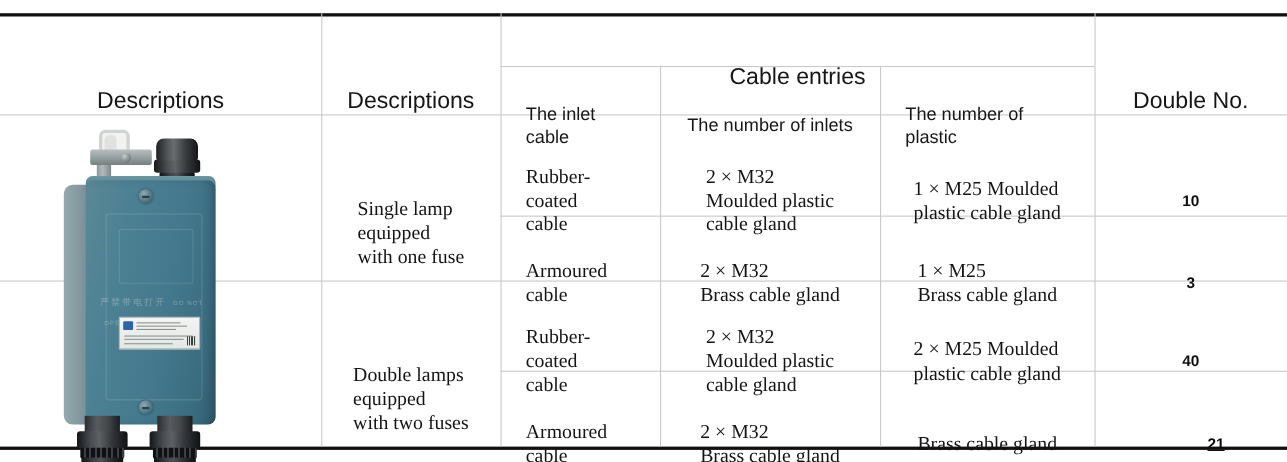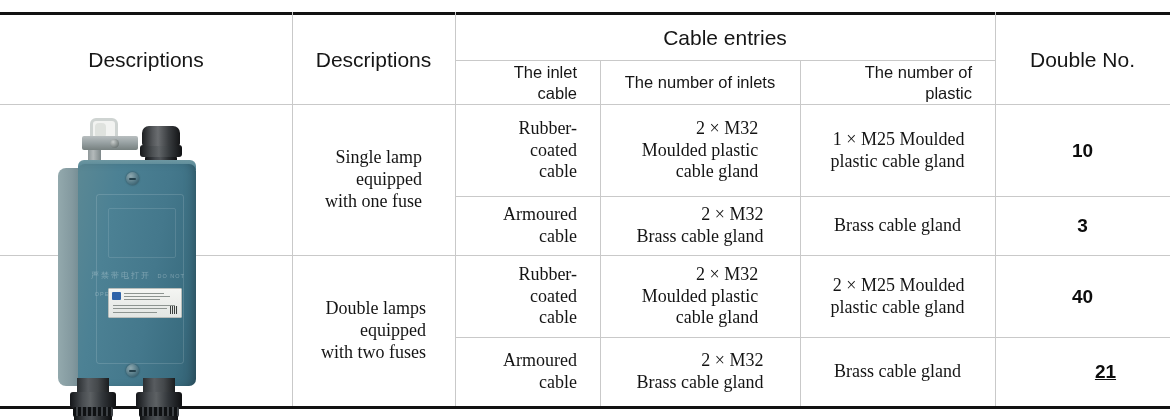--- a/index.html
+++ b/index.html
@@ -13,26 +13,26 @@
   .sheet{position:relative;width:1170px;height:420px;background:#fff;}
 
   
   .rule-top{position:absolute;left:0;top:12px;width:1170px;height:3px;background:#111;}
   .rule-bottom{position:absolute;left:0;top:406px;width:1170px;height:3px;background:#111;}
   .hline{position:absolute;height:1px;background:#c9c9c9;}
   .vline{position:absolute;width:1px;background:#c9c9c9;}
 
   
   .cell{position:absolute;display:flex;align-items:center;justify-content:center;
-        text-align:right;line-height:1.22;box-sizing:border-box;padding:0 23px;}
+        text-align:left;line-height:1.22;box-sizing:border-box;padding:0 23px;margin-top:32px;}
   .hdr{font-family:"Liberation Sans", sans-serif;font-weight:400;color:#161616;}
   .hdr-lg{font-size:21px;}
   .hdr-sm{font-size:16.5px;}
   .body-cell{font-family:"Liberation Serif", serif;font-size:18px;color:#141414;}
-  .ord{font-family:"Liberation Sans", sans-serif;font-size:19px;font-weight:bold;color:#0d0d0d;}
+  .ord{font-family:"Liberation Sans", sans-serif;font-size:14px;font-weight:bold;color:#0d0d0d;}
   .cell span{display:block;}
 
   
   .illus{position:absolute;left:0;top:106px;width:292px;height:300px;}
   .prod{position:absolute;left:48px;top:6px;width:180px;height:288px;}
 
   
   .brk-plate{position:absolute;left:34px;top:24px;width:56px;height:14px;
       background:linear-gradient(180deg,#b9bfc0 0%,#9aa3a5 45%,#76807f 100%);
       border-radius:2px;}
@@ -231,20 +231,21 @@
       </div>
   </div>
   <div class="cell body-cell" style="left:600px;top:197px;width:200px;height:58px;">
     <div>
       <span>2 × M32</span>
       <span>Brass cable gland</span>
     </div>
   </div>
   <div class="cell body-cell" style="left:800px;top:197px;width:195px;height:58px;">
     <div>
+      <span>1 × M25</span>
       <span>Brass cable gland</span>
     </div>
   </div>
   <div class="cell ord" style="left:995px;top:197px;width:175px;height:58px;">3</div>
 
   <div class="cell body-cell" style="left:292px;top:256px;width:163px;height:150px;">
     <div>
       <span>Double lamps</span>
       <span>equipped</span>
       <span>with two fuses</span>

